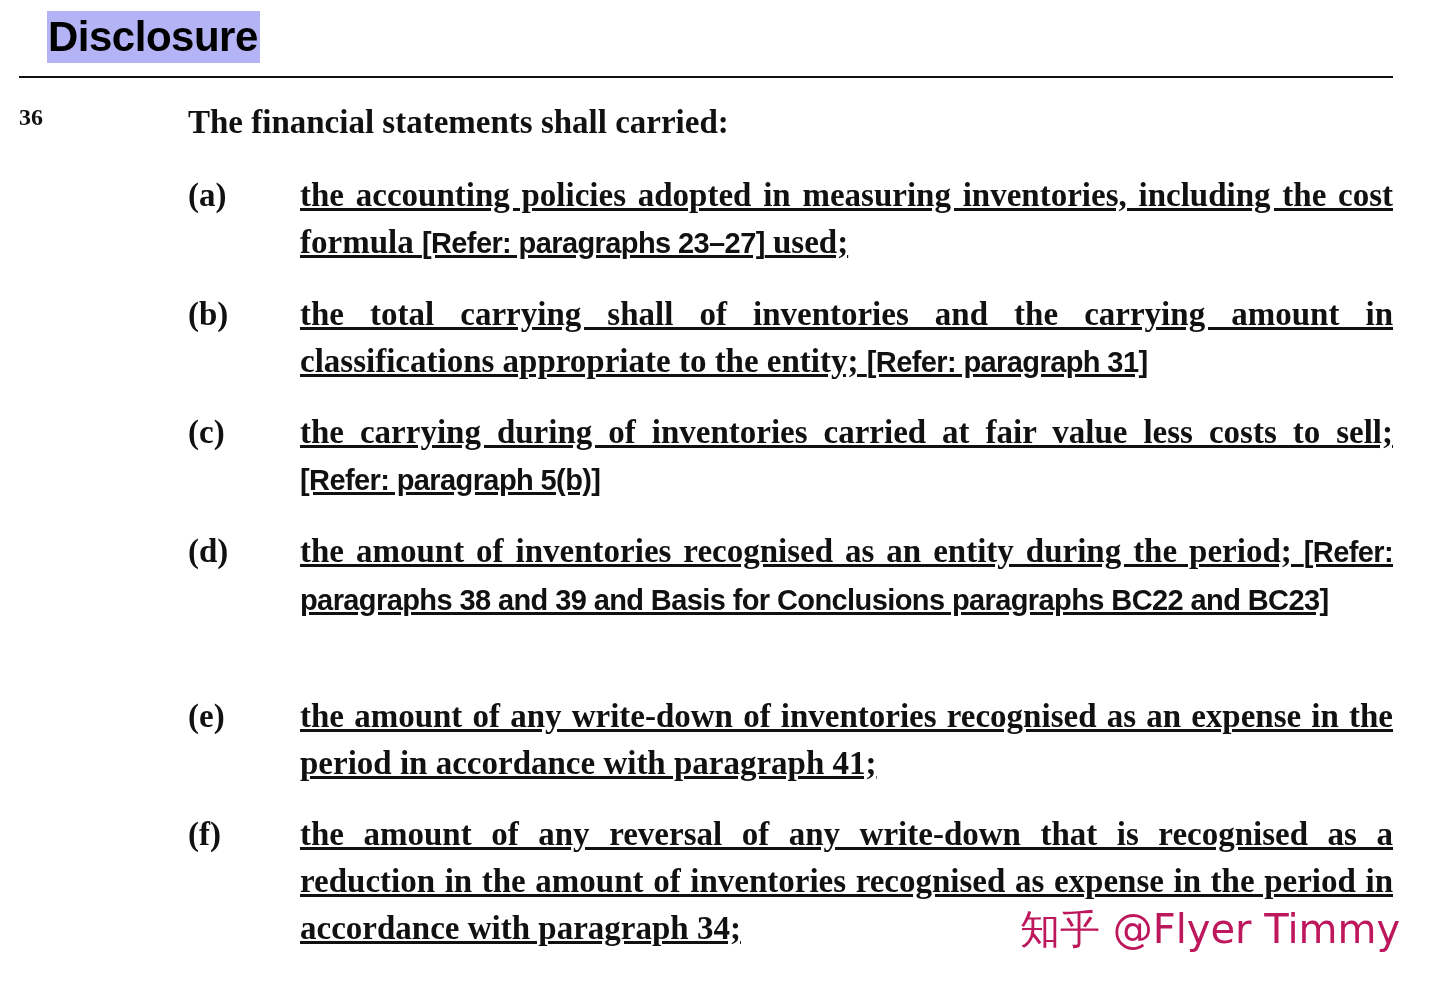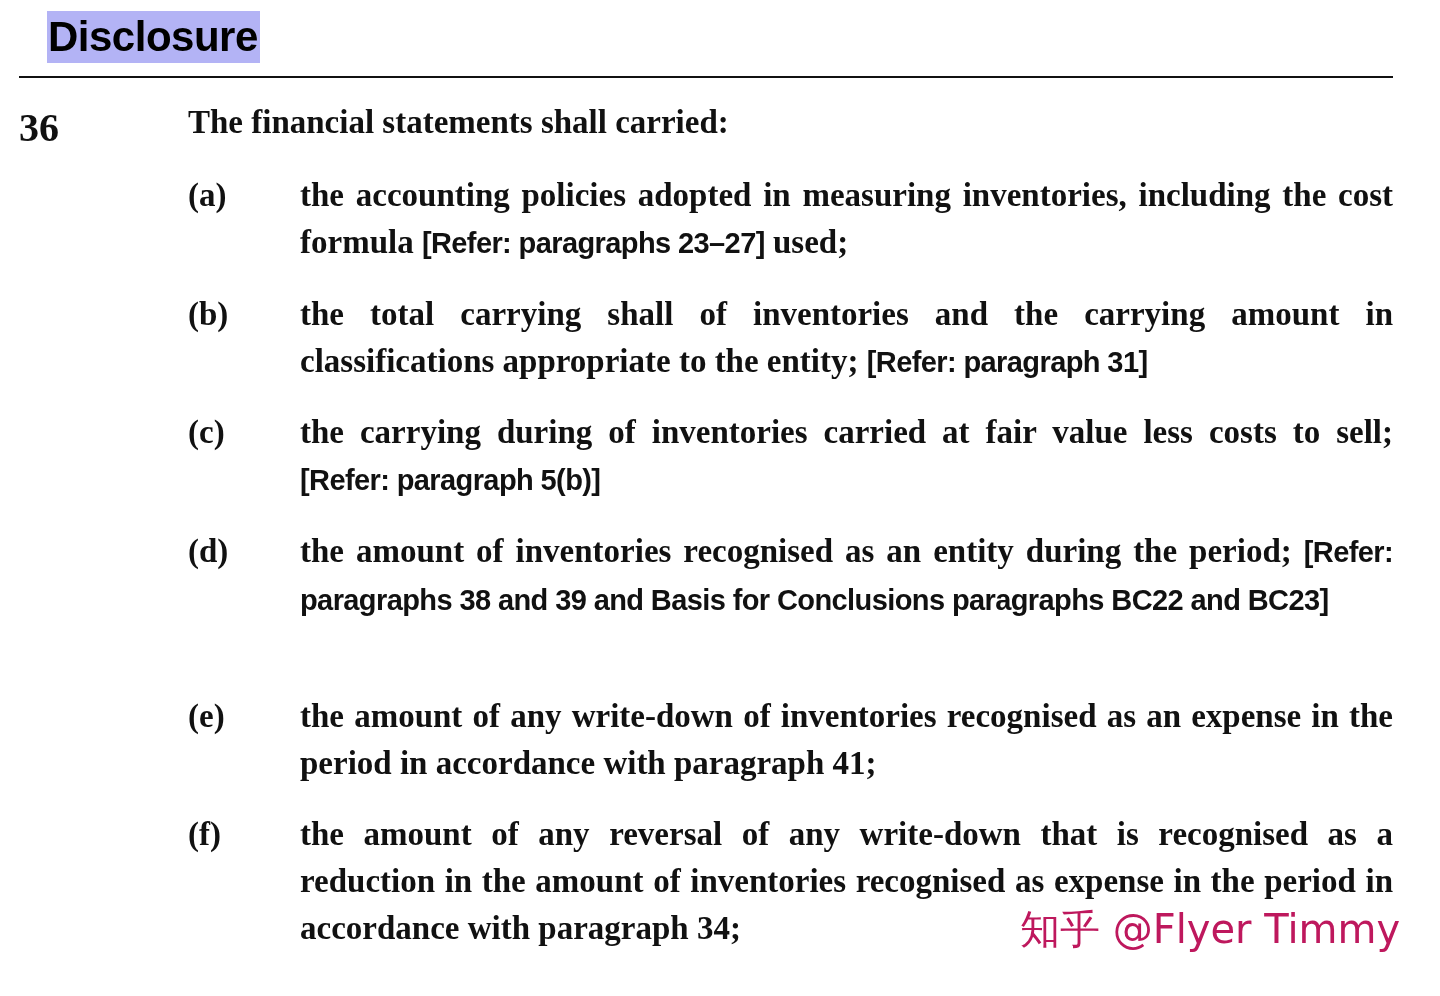--- a/index.html
+++ b/index.html
@@ -13,37 +13,37 @@
     font-family: "Liberation Sans", sans-serif; font-weight: bold;
     font-size: 42px; line-height: 52px; padding: 0 2px 0 1px; color: #000;
     letter-spacing: -0.5px;
     margin-left: 28px;
   }
   .rule {
     position: absolute; left: 19px; top: 76px; width: 1374px; height: 2px; background: #111;
   }
   .para-num {
     position: absolute; left: 19px; top: 104px;
-    font-family: "Liberation Serif", serif; font-weight: bold; font-size: 40px;
+    font-family: "Liberation Serif", serif; font-weight: bold; font-size: 24px;
   }
   .lead {
     position: absolute; left: 188px; top: 104px;
     font-family: "Liberation Serif", serif; font-weight: bold; font-size: 33px;
   }
   .item {
     position: absolute; left: 188px; width: 1205px;
   }
   .item .lbl {
     position: absolute; left: 0; top: 0;
     font-family: "Liberation Serif", serif; font-size: 33px; line-height: 47px; font-weight: bold;
   }
   .item .txt {
     position: absolute; left: 112px; top: 0; width: 1093px;
     font-family: "Liberation Serif", serif; font-size: 33px; line-height: 47px; font-weight: bold;
-    text-align: justify; text-align-last: left;
+    text-align: justify; text-align-last: left; text-decoration: underline;
   }
   .ref {
     font-family: "Liberation Sans", sans-serif; font-weight: bold; font-size: 29px;
     letter-spacing: -0.6px;
     transform: scaleX(0.86); display: inline;
   }
   .watermark {
     position: absolute; left: 1020px; top: 902px;
     font-family: "DejaVu Sans", sans-serif; font-size: 40px; color: #be185d;
     letter-spacing: 0px;

